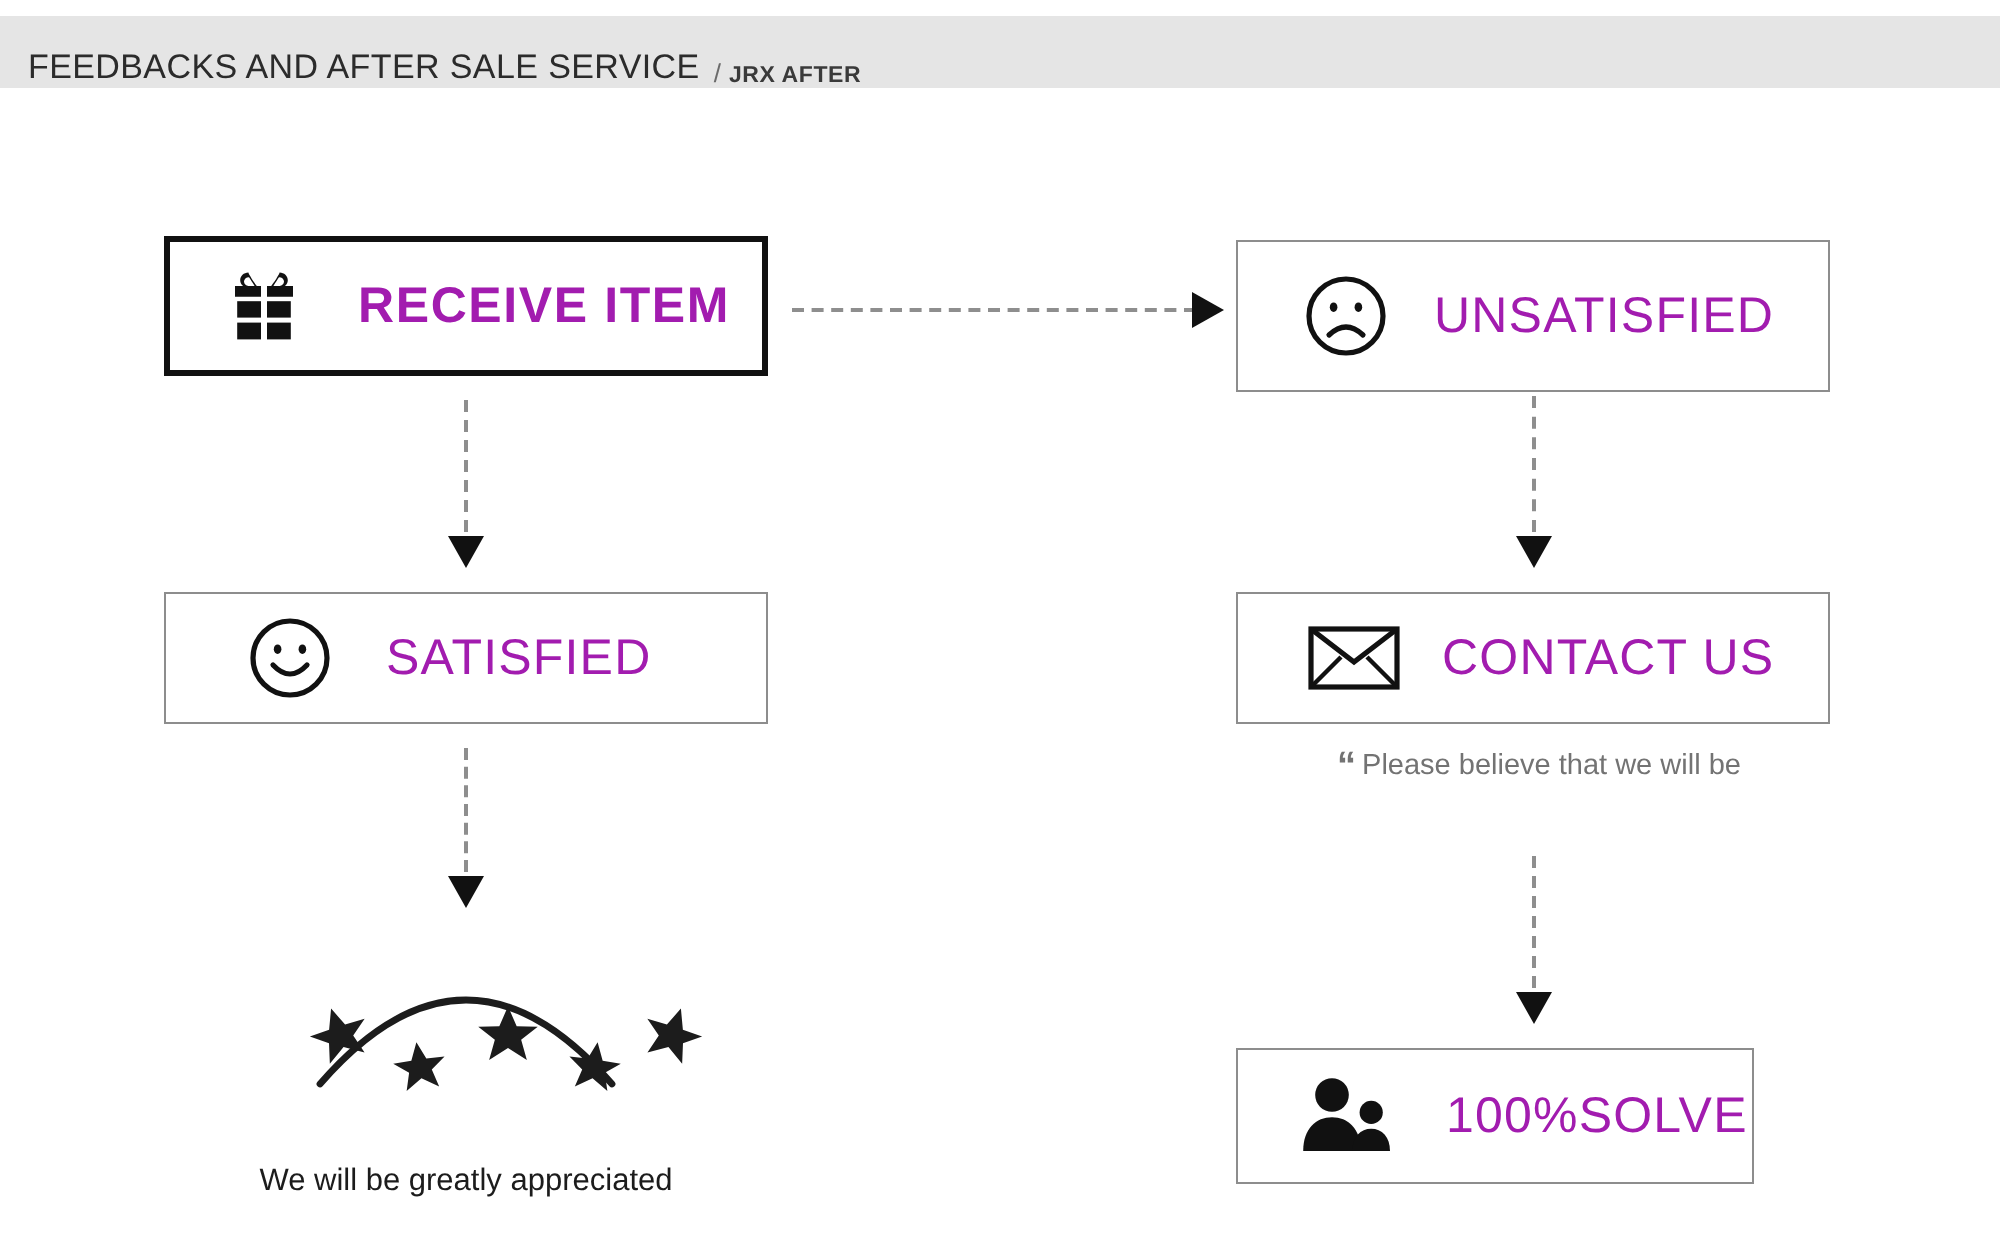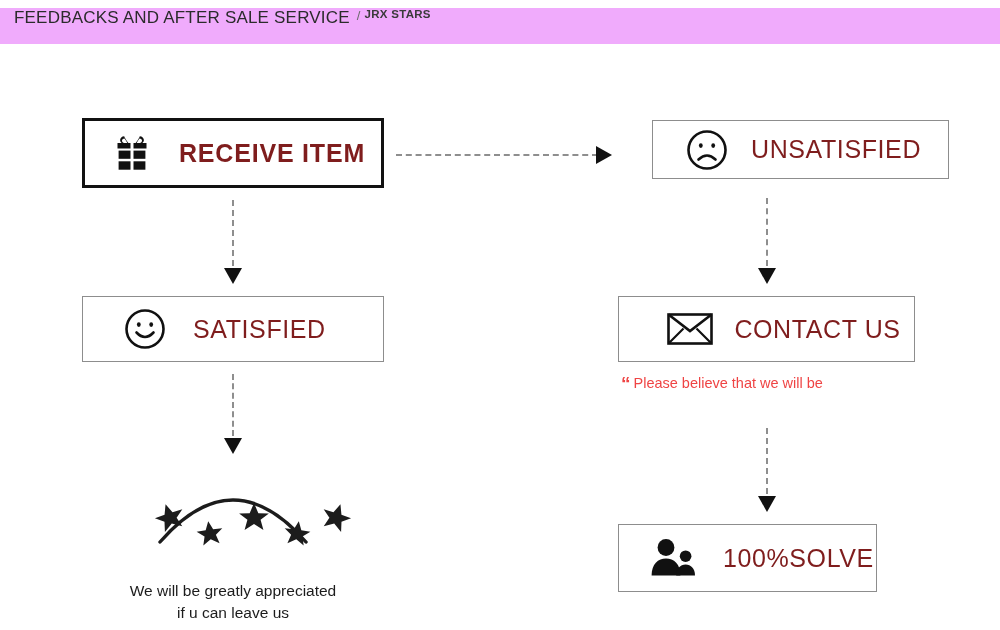--- a/index.html
+++ b/index.html
@@ -15,23 +15,23 @@
     position: relative;
   }
 
   
   #header-band {
     position: absolute;
     left: 0;
     top: 8px;
     width: 1000px;
     height: 36px;
-    background: #f0abfc;
+    background: #e5e5e5;
     display: flex;
-    align-items: flex-start;
+    align-items: flex-end;
     padding-left: 14px;
     box-sizing: border-box;
   }
   #header-title {
     font-size: 17px;
     letter-spacing: 0.2px;
     color: #2b2b2b;
     font-weight: 400;
     white-space: nowrap;
   }
@@ -62,42 +62,42 @@
   }
   .box-icon {
     flex: 0 0 auto;
     display: flex;
     align-items: center;
     justify-content: center;
   }
   .box-label {
     font-size: 25px;
     letter-spacing: 0.6px;
-    color: #7f1d1d;
+    color: #a21caf;
     white-space: nowrap;
   }
   .box-label.bold {
     font-weight: bold;
     letter-spacing: 0.8px;
   }
 
   
   #box-receive-item { left: 82px;  top: 118px; width: 302px; height: 70px; }
   #box-receive-item .box-icon  { width: 62px; margin-left: 16px; }
   #box-receive-item .box-label { margin-left: 16px; }
 
-  #box-unsatisfied  { left: 652px; top: 120px; width: 297px; height: 59px; }
+  #box-unsatisfied  { left: 618px; top: 120px; width: 297px; height: 76px; }
   #box-unsatisfied .box-icon  { width: 56px; margin-left: 26px; }
   #box-unsatisfied .box-label { margin-left: 16px; }
 
   #box-satisfied    { left: 82px;  top: 296px; width: 302px; height: 66px; }
   #box-satisfied .box-icon  { width: 56px; margin-left: 34px; }
   #box-satisfied .box-label { margin-left: 20px; }
 
-  #box-contact-us   { left: 618px; top: 296px; width: 297px; height: 66px; justify-content: center; }
+  #box-contact-us   { left: 618px; top: 296px; width: 297px; height: 66px; }
   #box-contact-us .box-icon  { width: 56px; margin-left: 30px; }
   #box-contact-us .box-label { margin-left: 16px; }
 
   #box-solve        { left: 618px; top: 524px; width: 259px; height: 68px; }
   #box-solve .box-icon  { width: 56px; margin-left: 26px; }
   #box-solve .box-label { margin-left: 22px; }
 
   
   .arrow {
     position: absolute;
@@ -153,24 +153,24 @@
 
   #arrow-contact-to-solve { left: 749px; top: 428px; width: 36px; height: 84px; }
   #arrow-contact-to-solve .stem { height: 66px; }
 
   
   #quote-block {
     position: absolute;
     left: 618px;
     top: 372px;
     width: 300px;
-    text-align: left;
+    text-align: center;
     font-size: 14.5px;
     line-height: 23px;
-    color: #ef4444;
+    color: #737373;
   }
   .quote-mark {
     font-size: 19px;
     font-weight: bold;
     vertical-align: -2px;
     padding: 0 3px;
   }
 
   
   #rating-block {
@@ -195,21 +195,21 @@
     color: #1c1c1c;
   }
   #feedback-text div { white-space: nowrap; }
 </style>
 </head>
 <body>
 
 <div id="header-band">
   <span id="header-title">FEEDBACKS AND AFTER SALE SERVICE</span>
   <span id="header-sep">/</span>
-  <span id="header-brand">JRX STARS</span>
+  <span id="header-brand">JRX AFTER</span>
 </div>
 
 <div class="flow-box thick" id="box-receive-item">
   <span class="box-icon">
     <svg width="44" height="44" viewBox="0 0 44 44" aria-hidden="true">
       <path fill="#111" d="M14.2 5.2c-2.3 0-4.1 1.8-4.1 3.9 0 1.2.6 2.2 1.5 2.9H7.5v5.4h13V12h-2.1c-1.2-1.6-2.4-3.2-3.1-4.6-.4-.8-.9-1.3-1.1-2.2zm.3 2.4c.6.9 1.7 2.5 2.8 4.4h-3.1c-1.2 0-2.2-1-2.2-2.2s1-2.2 2.5-2.2zm15.3-2.4c-.2.9-.7 1.4-1.1 2.2-.7 1.4-1.9 3-3.1 4.6h-2.1v5.4h13V12h-4.1c.9-.7 1.5-1.7 1.5-2.9 0-2.1-1.8-3.9-4.1-3.9zm-.3 2.4c1.5 0 2.5 1 2.5 2.2s-1 2.2-2.2 2.2h-3.1c1.1-1.9 2.2-3.5 2.8-4.4z"></path>
       <rect fill="#111" x="8.6" y="19.6" width="11.9" height="8.2"></rect>
       <rect fill="#111" x="23.5" y="19.6" width="11.9" height="8.2"></rect>
       <rect fill="#111" x="8.6" y="30.3" width="11.9" height="8.4"></rect>
       <rect fill="#111" x="23.5" y="30.3" width="11.9" height="8.4"></rect>
@@ -306,14 +306,13 @@
       <path transform="translate(128,78) scale(1.08) rotate(-8)" d="M0,-12 L3.5,-3.9 L12,-3.7 L5.3,1.5 L7.6,9.7 L0,4.8 L-7.6,9.7 L-5.3,1.5 L-12,-3.7 L-3.5,-3.9 Z"></path>
       <path transform="translate(172,62) scale(1.24)" d="M0,-12 L3.5,-3.9 L12,-3.7 L5.3,1.5 L7.6,9.7 L0,4.8 L-7.6,9.7 L-5.3,1.5 L-12,-3.7 L-3.5,-3.9 Z"></path>
       <path transform="translate(215,78) scale(1.08) rotate(8)" d="M0,-12 L3.5,-3.9 L12,-3.7 L5.3,1.5 L7.6,9.7 L0,4.8 L-7.6,9.7 L-5.3,1.5 L-12,-3.7 L-3.5,-3.9 Z"></path>
       <path transform="translate(254,62) scale(1.20) rotate(18)" d="M0,-12 L3.5,-3.9 L12,-3.7 L5.3,1.5 L7.6,9.7 L0,4.8 L-7.6,9.7 L-5.3,1.5 L-12,-3.7 L-3.5,-3.9 Z"></path>
     </g>
   </svg>
 </div>
 
 <div id="feedback-text">
   <div>We will be greatly appreciated</div>
-  <div>if u can leave us</div>
 </div>
 
 </body></html>

